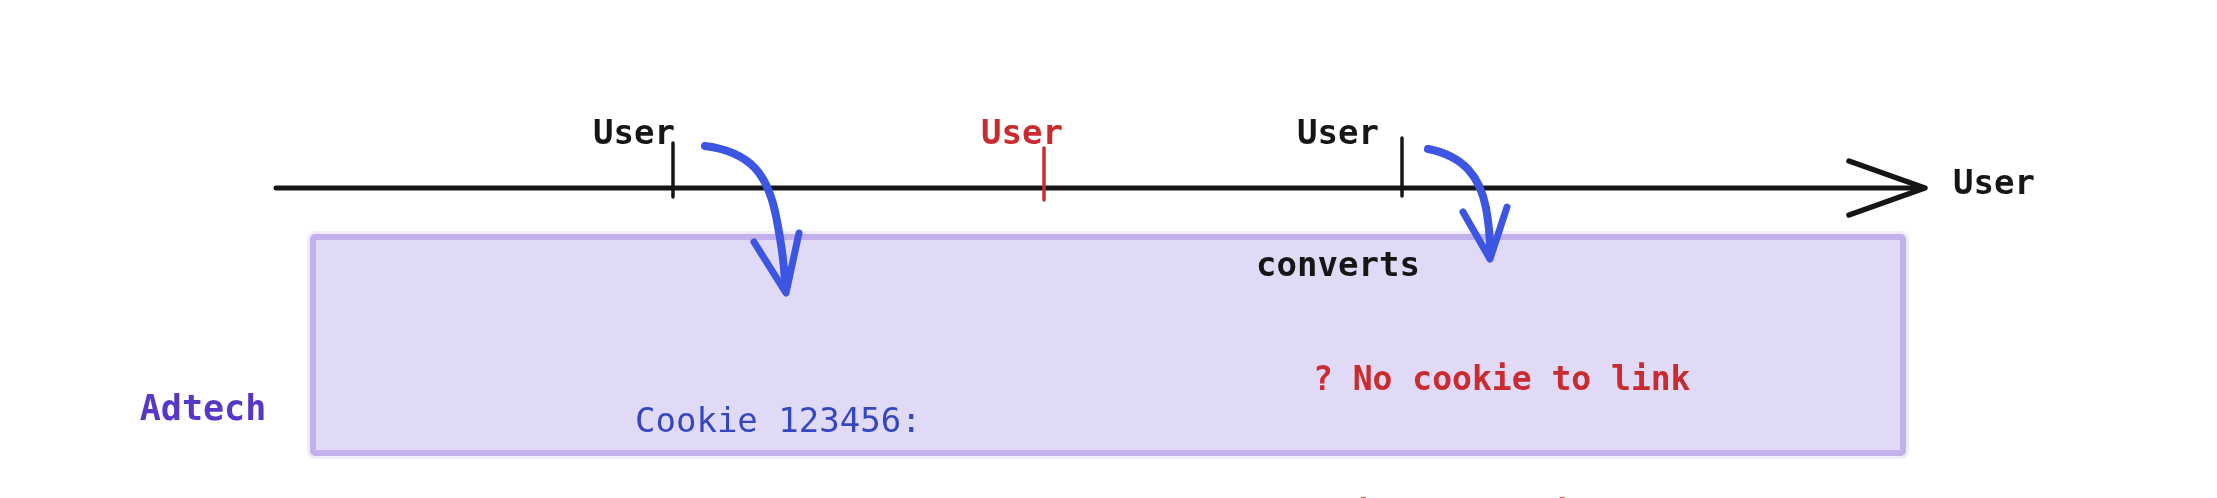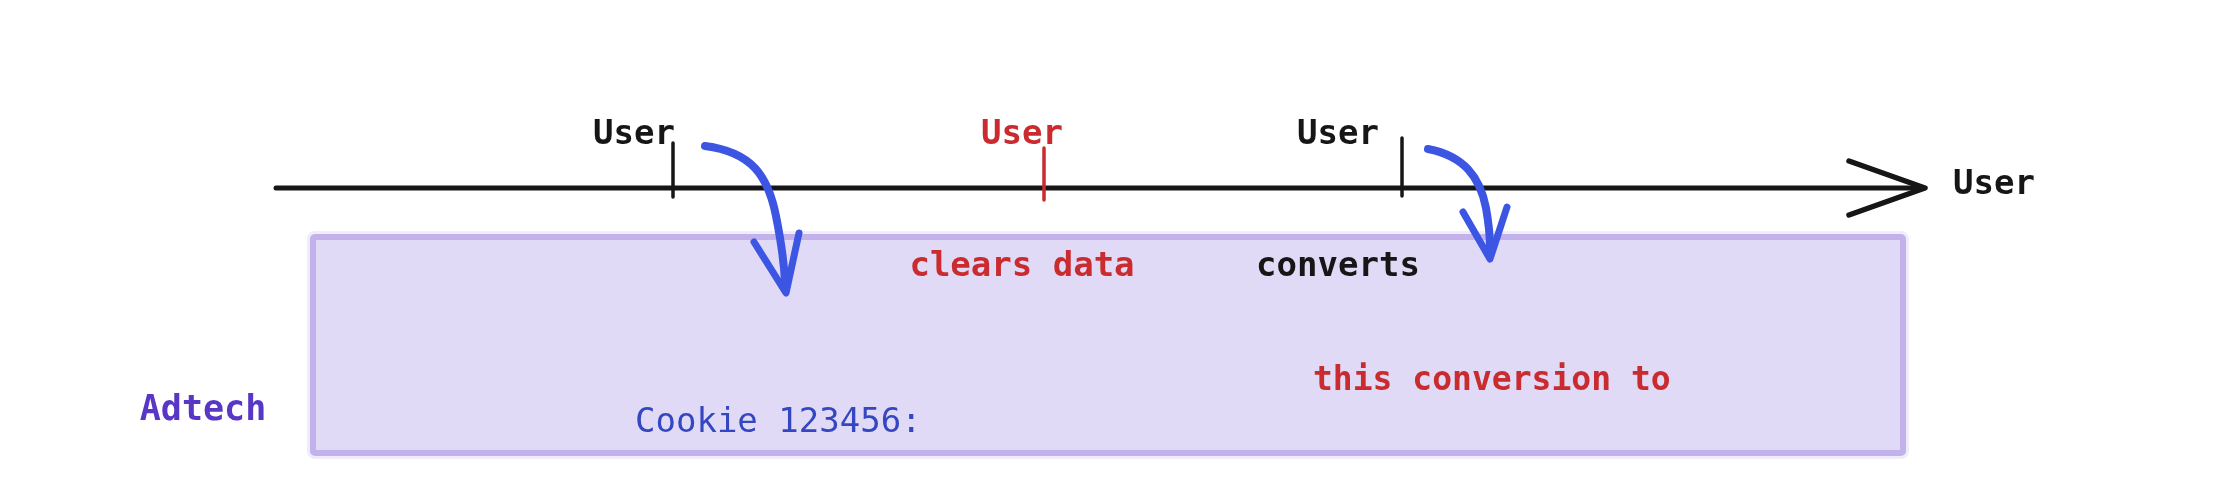--- a/index.html
+++ b/index.html
@@ -34,41 +34,41 @@
 <div class="canvas">
 
   <div class="adtech-box"></div>
 
   <div class="txt event-label ink" style="left:634px;">
     <div>User</div>
   </div>
 
   <div class="txt event-label red" style="left:1022px;">
     <div>User</div>
-    <div>clears data</div>
   </div>
 
   <div class="txt event-label ink" style="left:1338px;">
     <div>User</div>
     <div>converts</div>
   </div>
 
   <div class="txt time-label ink">User</div>
 
   <div class="txt server-label purple">
     <div>Adtech</div>
     
   </div>
 
   <div class="txt cookie-note blue">
     <div>Cookie 123456:</div>
     
   </div>
 
   <div class="txt failure-note red">
+    <div>? No cookie to link</div>
     <div>this conversion to</div>
     
     
   </div>
 
   <svg class="overlay" width="2217" height="498" viewBox="0 0 2217 498">
 
     <line x1="276" y1="188" x2="1918" y2="188" fill="none" stroke-width="5" stroke-linecap="round" stroke="#161616"></line>
     <polyline points="1849,161 1925,188 1849,215" fill="none" stroke-width="5.5" stroke-linecap="round" stroke-linejoin="round" stroke="#161616"></polyline>
 

